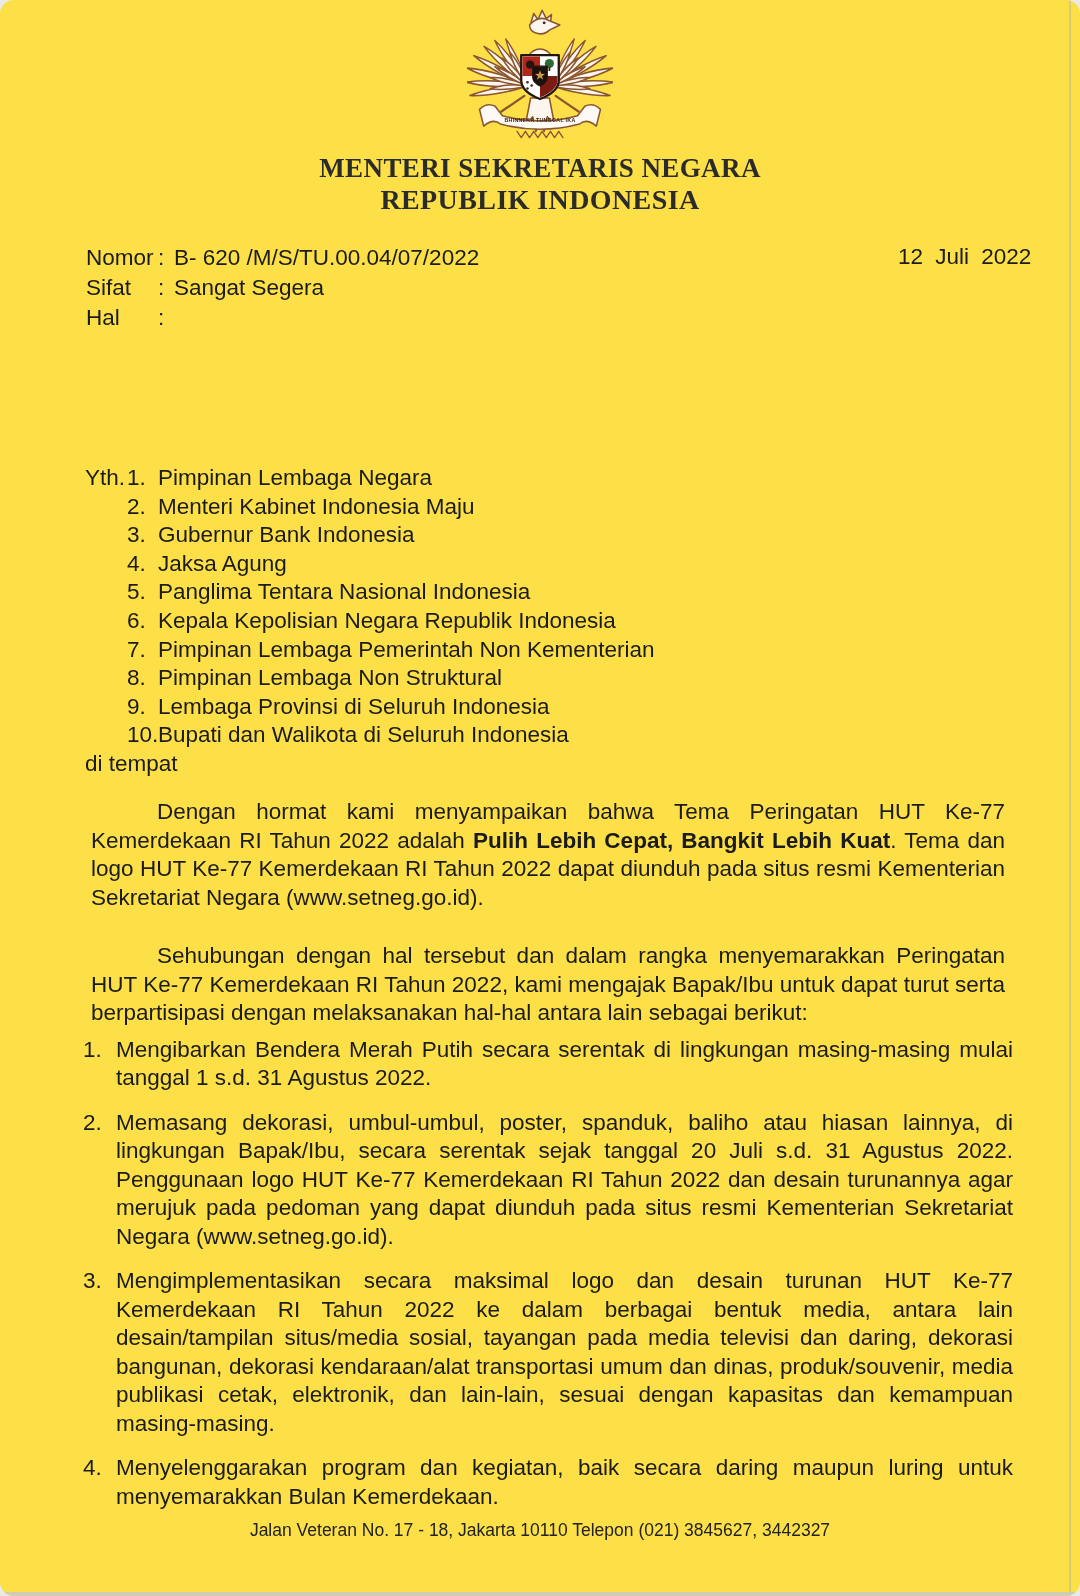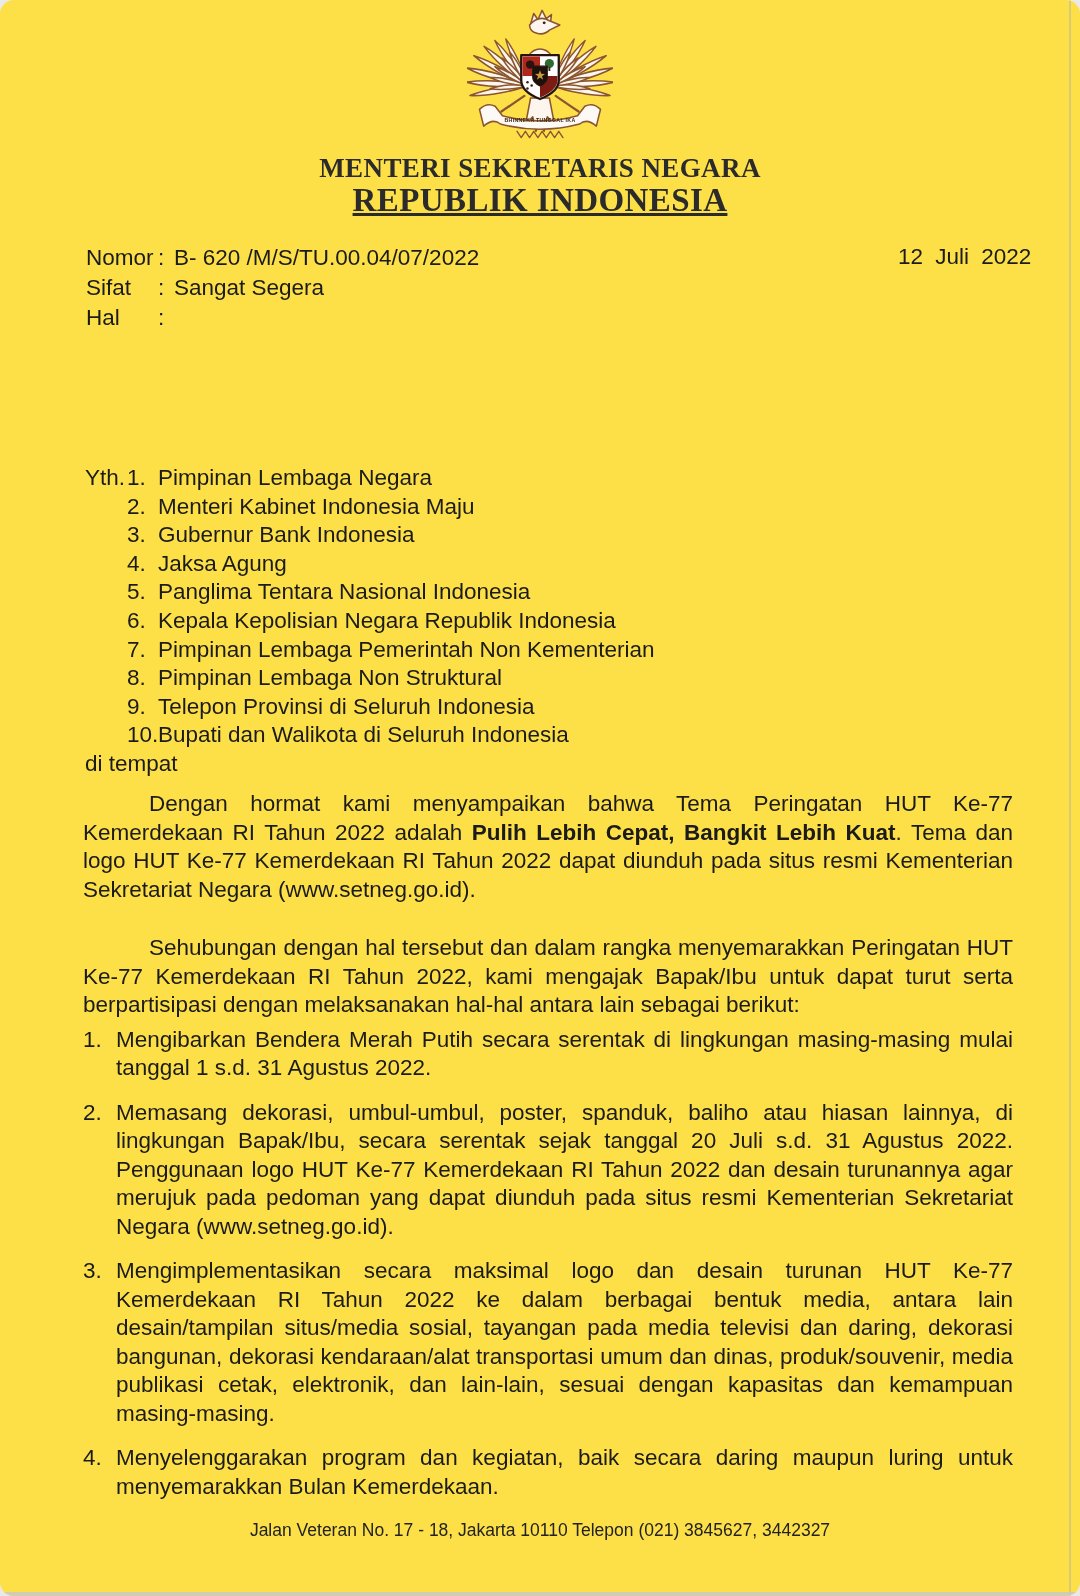--- a/index.html
+++ b/index.html
@@ -16,39 +16,39 @@
   
   .emblem{position:absolute;top:6px;left:50%;transform:translateX(-50%);width:146px;height:138px;}
   .letterhead{
     position:absolute;top:152px;left:0;right:0;
     text-align:center;
     font-family:"Liberation Serif","DejaVu Serif",serif;
     font-weight:bold;color:#2b2b2b;
     line-height:32px;letter-spacing:0.4px;
   }
   .letterhead .l1{font-size:27px;}
-  .letterhead .l2{font-size:33px;text-decoration:underline;}
+  .letterhead .l2{font-size:28px;}
   
   .meta{position:absolute;top:243px;left:86px;width:600px;font-size:22.5px;line-height:30px;}
   .meta-row{display:flex;align-items:center;}
   .meta-label{width:72px;flex-shrink:0;}
   .meta-colon{width:16px;flex-shrink:0;text-align:left;}
   .meta-value{flex:0 0 auto;}
   .hal-value{width:466px;text-align:justify;}
   .date{position:absolute;top:244px;left:898px;font-size:22.5px;word-spacing:6px;}
   
   .recipients{position:absolute;top:456px;left:85px;font-size:22.5px;line-height:28.6px;margin-top:8px;}
   .yth-row{display:flex;align-items:flex-start;}
   .yth{width:42px;flex-shrink:0;}
   .rcp-item{display:flex;}
   .rcp-no{width:31px;flex-shrink:0;}
   .closing{margin-top:0;}
   
   .body{position:absolute;top:790px;left:83px;width:930px;font-size:22.5px;line-height:28.5px;}
-  .body p{margin:0;text-align:justify;text-indent:66px;}
+  .body p{margin:8px;text-align:justify;text-indent:66px;}
   .body p.p1{margin-bottom:30px;}
   .blist{margin-top:6px;}
   .bitem{display:flex;margin-top:16px;}
   .bitem:first-child{margin-top:6px;}
   .bno{width:33px;flex-shrink:0;}
   .btext{flex:1;text-align:justify;}
   strong{font-weight:bold;}
   
   .footer{
     position:absolute;top:1520px;left:0;right:0;
@@ -184,21 +184,21 @@
         <div class="rcp-item">
             <span class="rcp-no">7.</span>
             <span>Pimpinan Lembaga Pemerintah Non Kementerian</span>
           </div>
         <div class="rcp-item">
             <span class="rcp-no">8.</span>
             <span>Pimpinan Lembaga Non Struktural</span>
           </div>
         <div class="rcp-item">
             <span class="rcp-no">9.</span>
-            <span>Telepon Provinsi di Seluruh Indonesia</span>
+            <span>Lembaga Provinsi di Seluruh Indonesia</span>
           </div>
         <div class="rcp-item">
             <span class="rcp-no">10.</span>
             <span>Bupati dan Walikota di Seluruh Indonesia</span>
           </div>
       </div>
     </div>
     <div class="closing">di tempat</div>
   </div>
 

